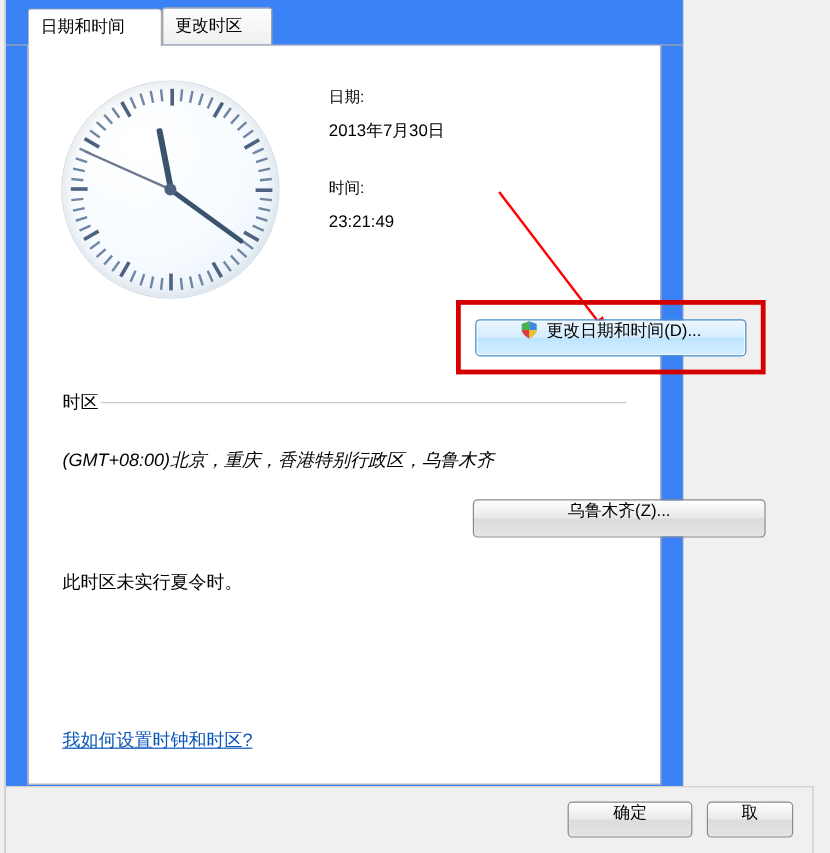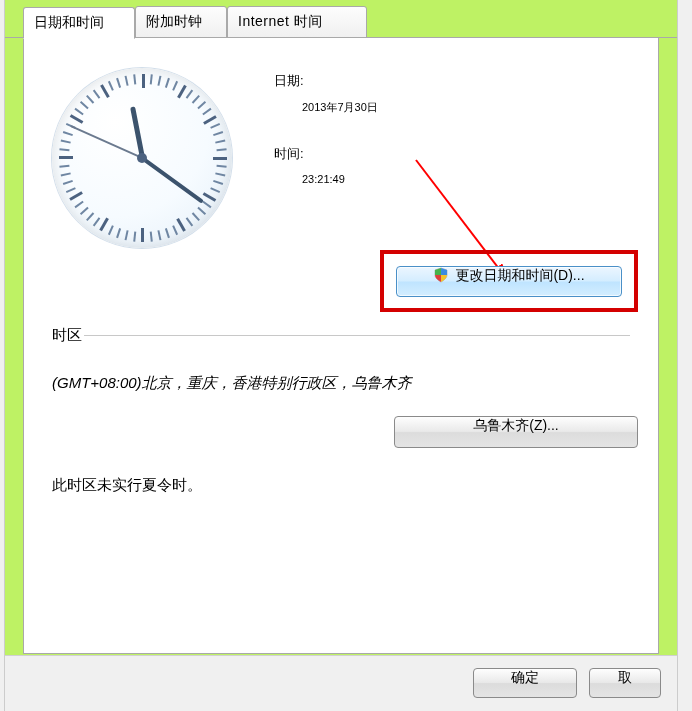--- a/index.html
+++ b/index.html
@@ -10,23 +10,23 @@
       padding: 0;
       width: 692px;
       height: 711px;
       position: relative;
       overflow: hidden;
     }
     .window {
       position: absolute;
       left: 4px;
       top: 0;
-      width: 674px;
+      width: 566px;
       height: 711px;
-      background: #bef264;
+      background: #3b82f6;
       border-left: 1px solid #ccc;
       border-right: 1px solid #ccc;
     }
     .tab-strip {
       position: relative;
       height: 32px;
       border-bottom: 1px solid #a9a9a9;
       margin-top: 6px;
     }
     .tab {
@@ -111,21 +111,21 @@
       width: 10px; height: 10px;
       margin-left: -5px; margin-top: -5px;
       background: #4c6280;
       border-radius: 50%;
     }
     .dt-info {
       margin-left: 42px;
       padding-top: 4px;
     }
     .dt-label { font-size: 13px; color: #000; margin-bottom: 10px; }
-    .dt-value { font-size: 11px; color: #000; margin-bottom: 30px; margin-left: 28px; }
+    .dt-value { font-size: 14px; color: #000; margin-bottom: 30px; }
     .change-dt-wrap {
       position: absolute;
       left: 356px;
       top: 212px;
       width: 258px;
       height: 62px;
       border: 4px solid #d40000;
     }
     .btn {
       display: inline-flex;
@@ -226,22 +226,21 @@
     .bottom-bar .btn:last-child {
       width: 72px;
     }
   </style>
 </head>
 <body>
 
 <div class="window">
   <div class="tab-strip">
     <div class="tab tab1 active">日期和时间</div>
-    <div class="tab tab2">附加时钟</div>
-    <div class="tab tab3">Internet 时间</div>
+    <div class="tab tab2">更改时区</div>
   </div>
 
   <div class="tab-content">
 
     <div class="clock-section">
       <div class="clock-face">
         <div class="clock-circle"></div>
         <div id="ticks">
             <div class="clock-tick hour" style="transform:rotate(0deg)"></div>
             <div class="clock-tick" style="transform:rotate(6deg)"></div>
@@ -346,20 +345,21 @@
       <span class="tz-header-label">时区</span>
       <div class="tz-line"></div>
     </div>
 
     <div class="tz-value">(GMT+08:00)北京，重庆，香港特别行政区，乌鲁木齐</div>
 
     <button class="btn change-tz-btn">乌鲁木齐(Z)...</button>
 
     <div class="dst-text">此时区未实行夏令时。</div>
 
+    <a class="help-link">我如何设置时钟和时区?</a>
 
   </div>
 </div>
 
 <div class="bottom-bar">
   <button class="btn">确定</button>
   <button class="btn">取</button>
 </div>
 
 </body></html>

